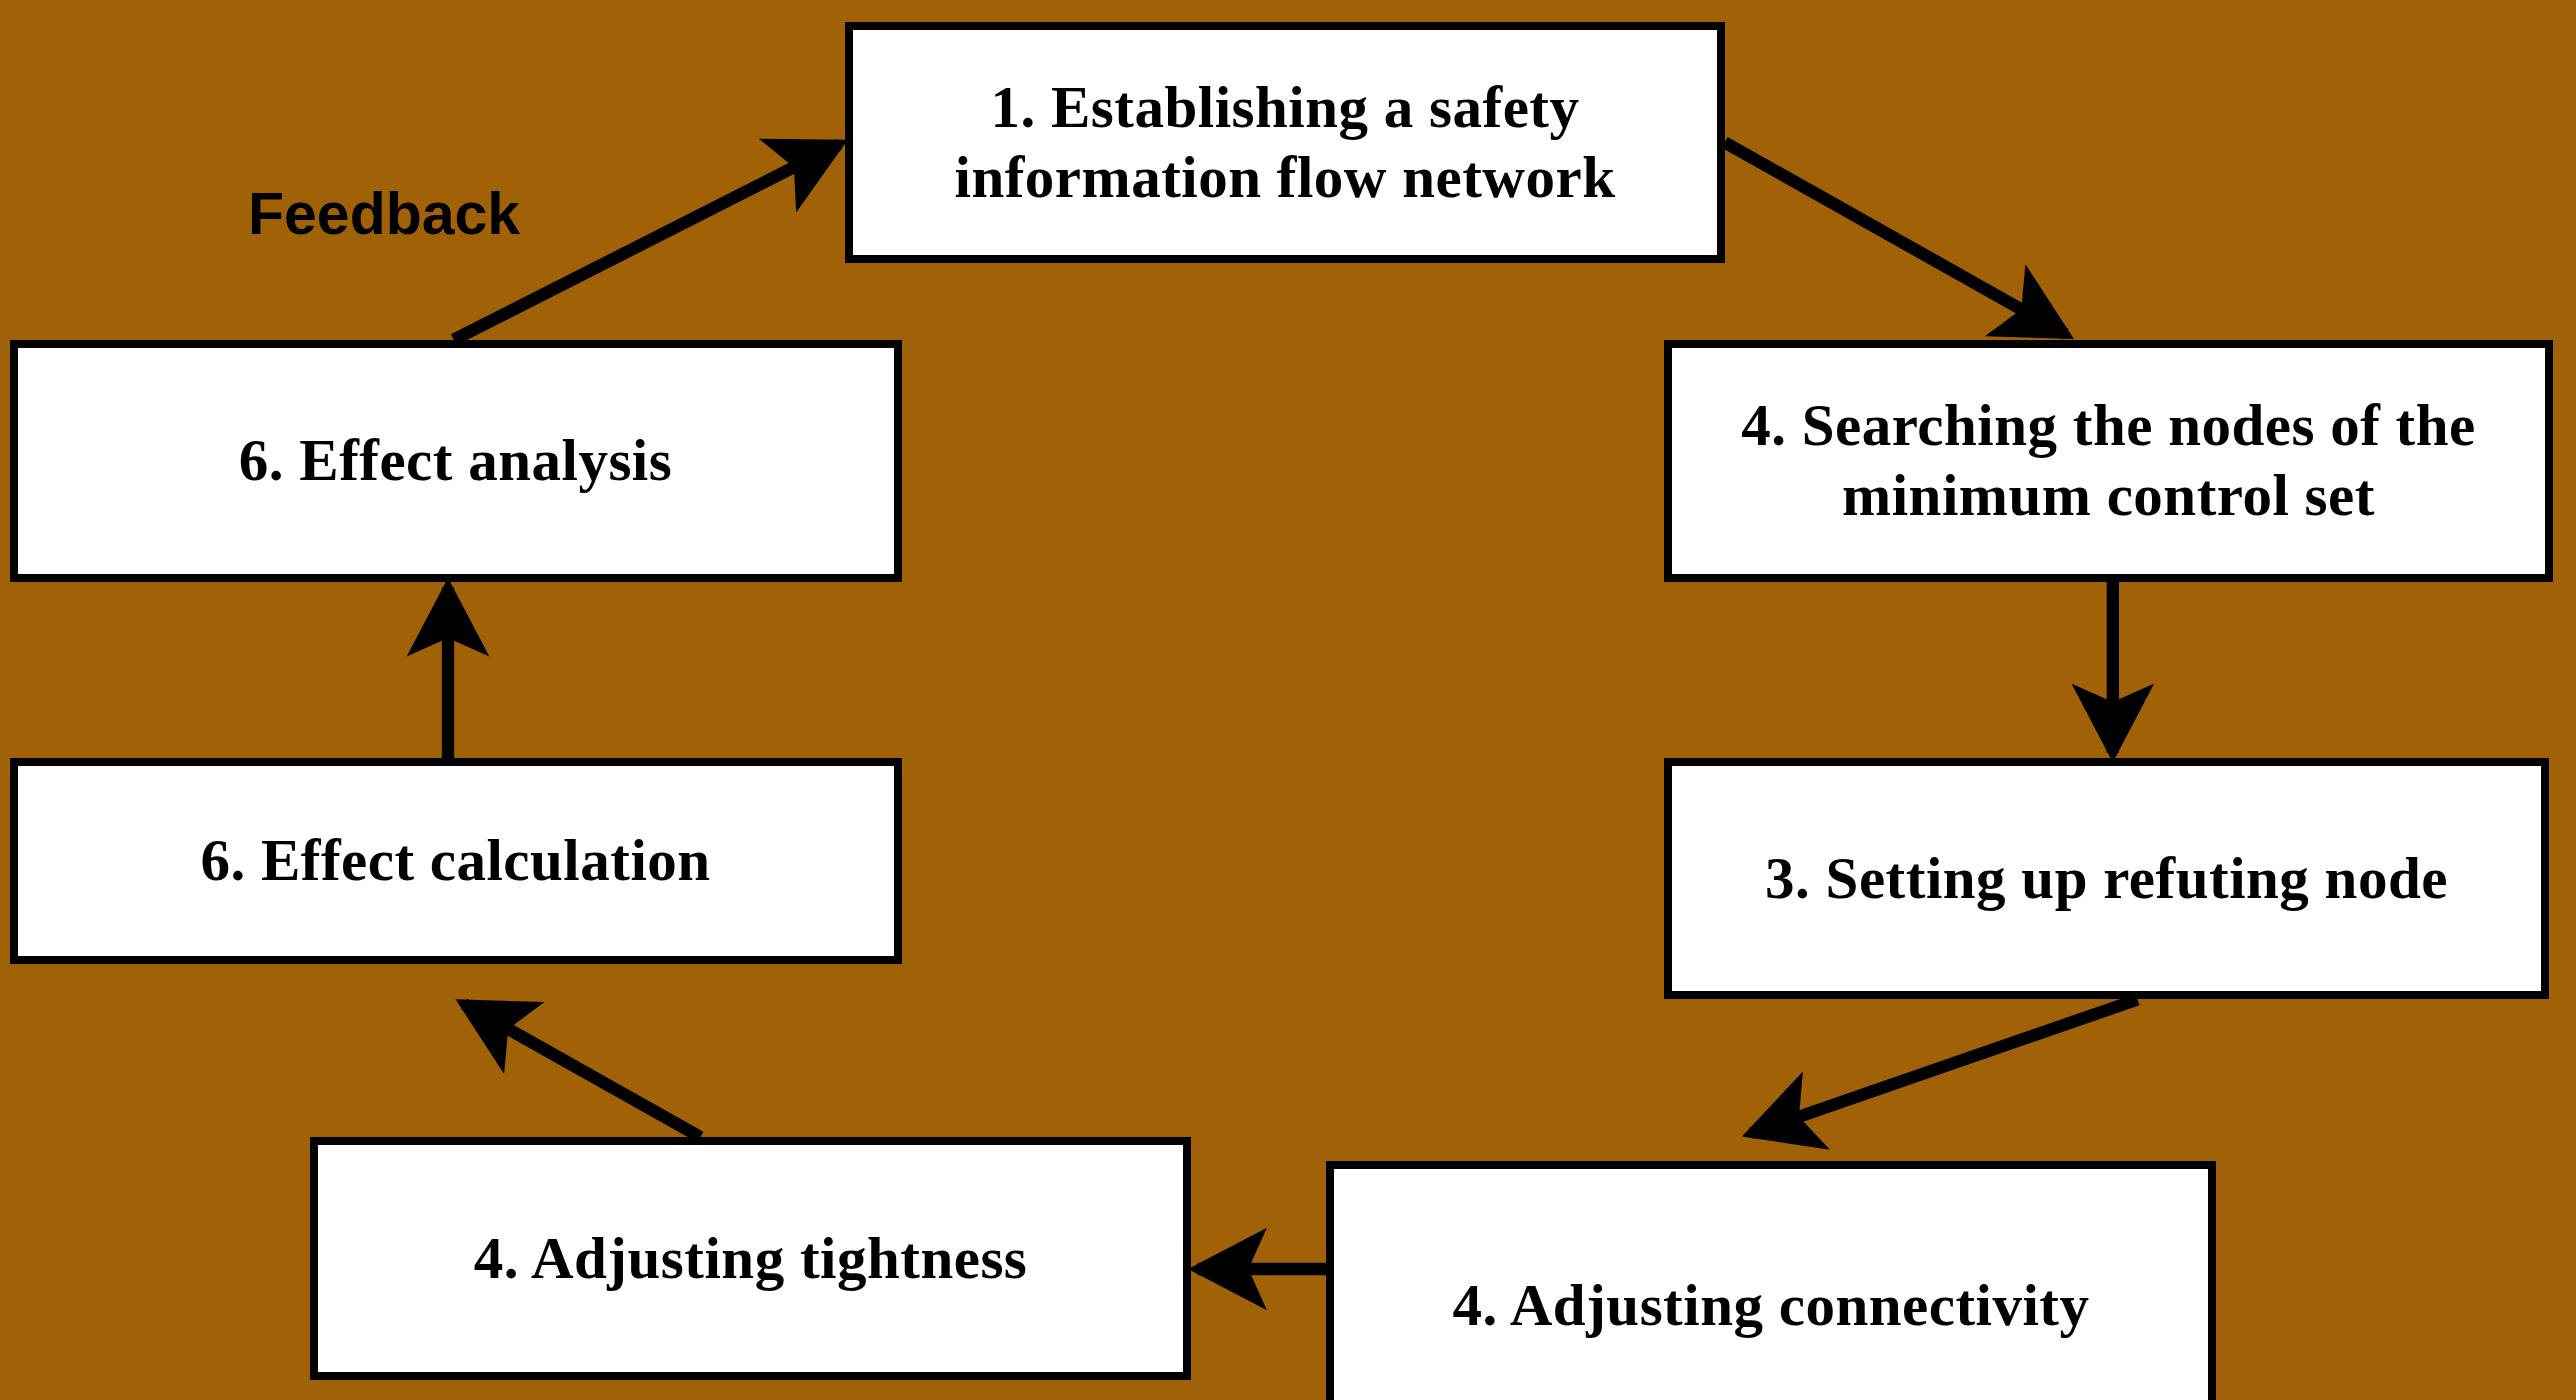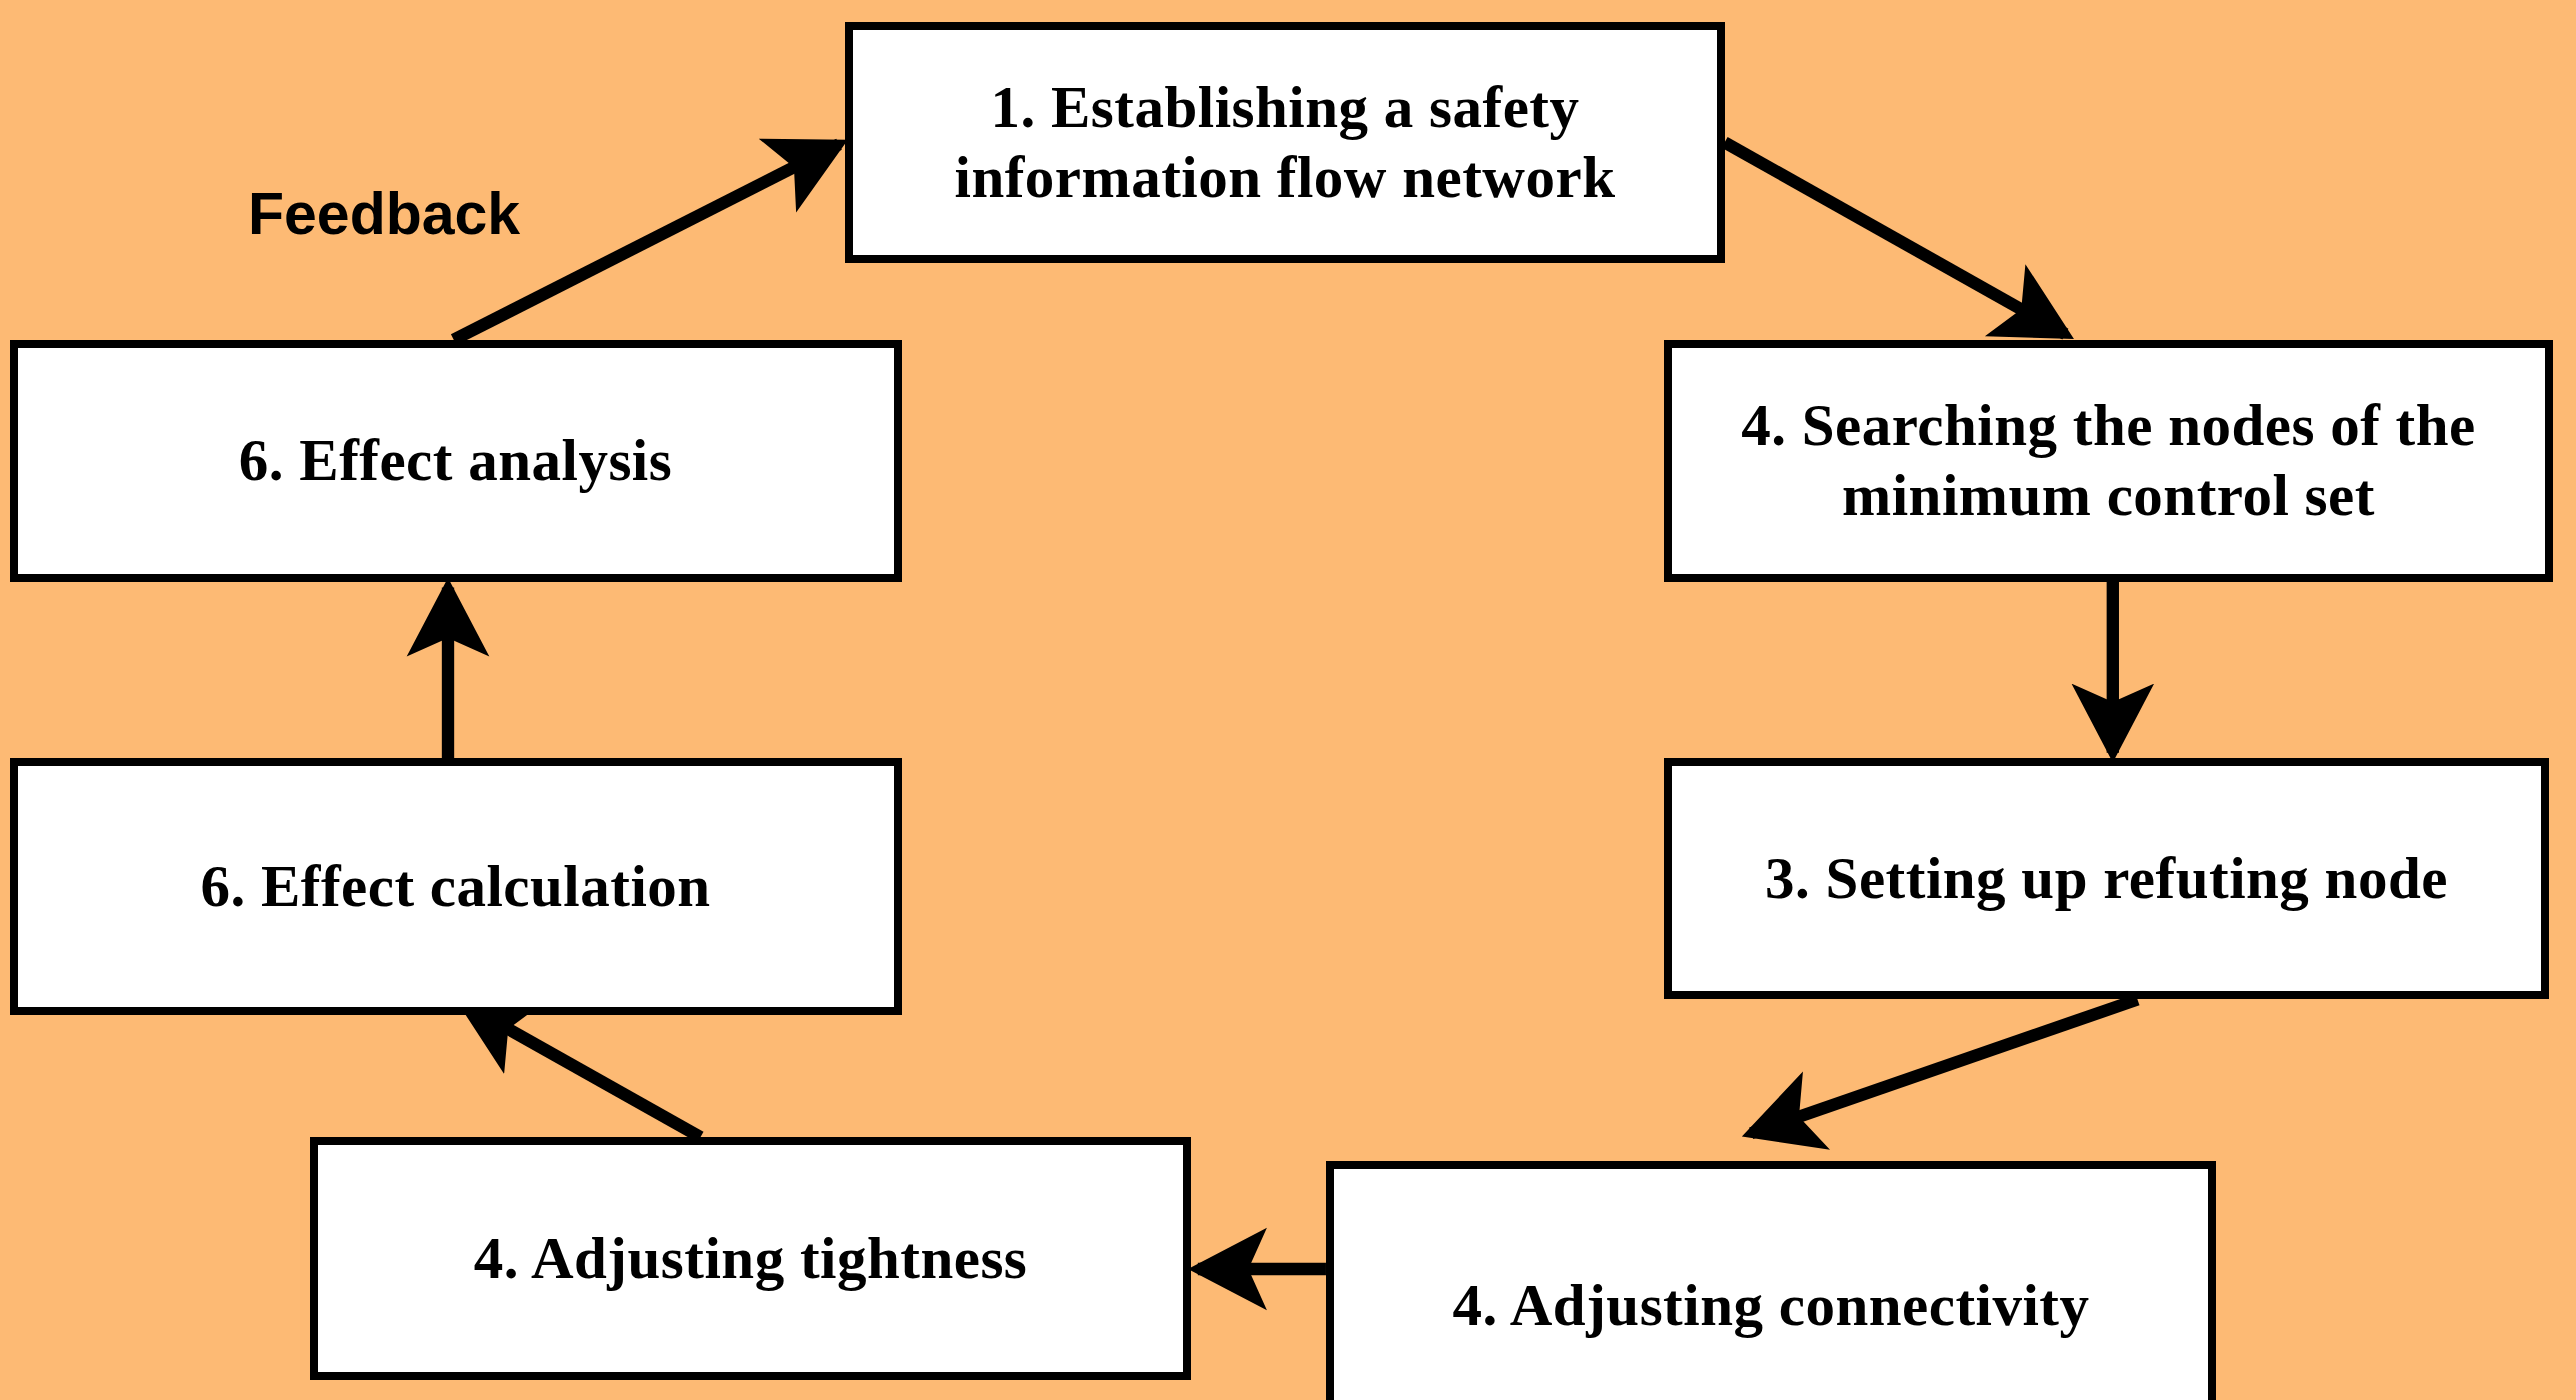--- a/index.html
+++ b/index.html
@@ -8,21 +8,21 @@
     padding: 0;
     background: #ffffff;
   }
   body {
     font-family: "Liberation Serif", "DejaVu Serif", serif;
   }
   #canvas {
     position: relative;
     width: 2576px;
     height: 1400px;
-    background: #fdba74;
+    background: #a16207;
     overflow: hidden;
   }
   .node {
     position: absolute;
     box-sizing: border-box;
     border: 8.5px solid #000000;
     background: #ffffff;
     display: flex;
     align-items: center;
     justify-content: center;
@@ -100,21 +100,21 @@
   </div>
 
   <div class="node" style="left:1326px; top:1161px; width:890px; height:290px;">
     <span class="node-label">4. Adjusting connectivity</span>
   </div>
 
   <div class="node" style="left:310px; top:1137px; width:881px; height:243px;">
     <span class="node-label">4. Adjusting tightness</span>
   </div>
 
-  <div class="node" style="left:9.5px; top:758px; width:892px; height:257px;">
+  <div class="node" style="left:9.5px; top:758px; width:892px; height:206px;">
     <span class="node-label">6. Effect calculation</span>
   </div>
 
   <div class="node" style="left:9.5px; top:340px; width:892px; height:242px;">
     <span class="node-label">6. Effect analysis</span>
   </div>
 
   <div class="edge-label" style="left:248px; top:180px;">Feedback</div>
 
 </div>

